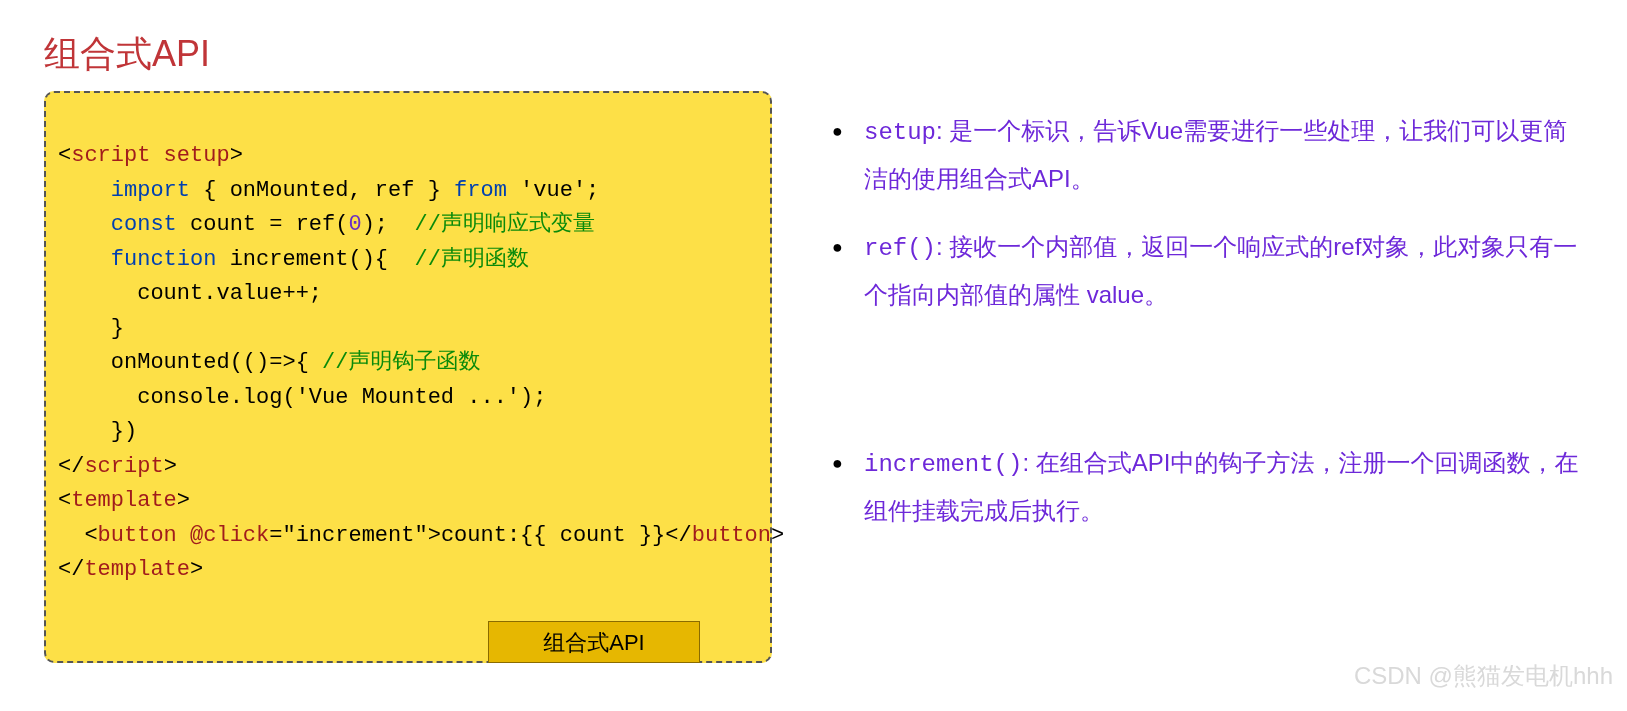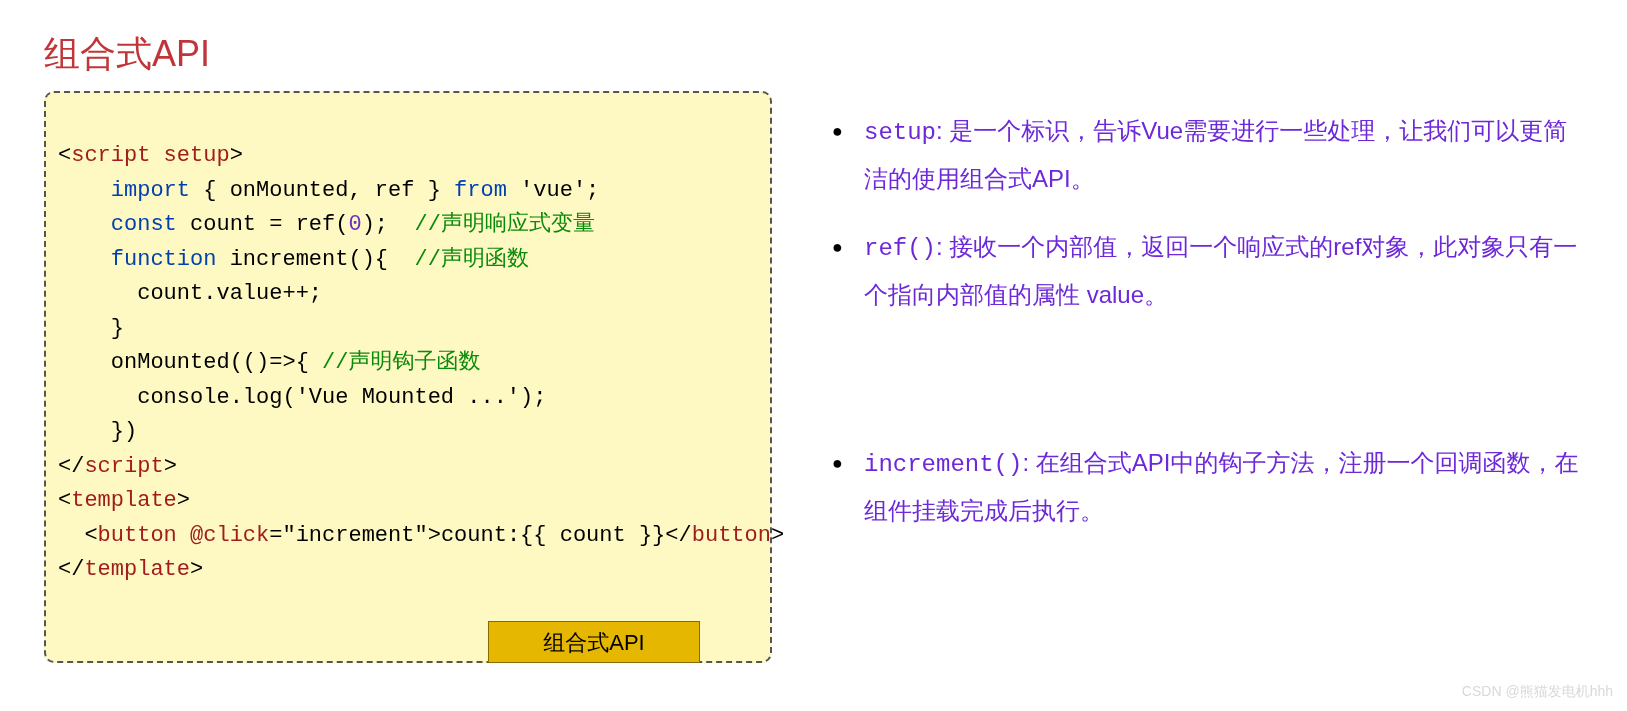--- a/index.html
+++ b/index.html
@@ -18,21 +18,21 @@
     font-size: 36px;
     font-weight: 500;
     color: #c03538;
   }
   .code-box {
     position: absolute;
     top: 91px;
     left: 44px;
     width: 728px;
     height: 572px;
-    background: #fef9c3;
+    background: #fde047;
     border: 2px dashed #555;
     border-radius: 10px;
     padding: 46px 12px 12px 12px;
     font-family: "Courier New", monospace;
     font-size: 22px;
     line-height: 34.5px;
     white-space: pre;
     color: #000;
   }
   .kw-red { color: #a11c1c; }
@@ -75,22 +75,22 @@
     top: 0;
     color: #000;
     font-size: 18px;
     line-height: 46px;
   }
   .notes .gap { height: 100px; }
   .mono { font-family: "Courier New", monospace; }
   .watermark {
     position: absolute;
     right: 14px;
-    bottom: 10px;
-    font-size: 14px;
+    bottom: 19px;
+    font-size: 24px;
     color: #d9d9d9;
     font-family: "Microsoft YaHei", sans-serif;
   }
 </style>
 </head>
 <body>
 
 <div class="title">组合式API</div>
 
 <div class="code-box"><span><span>&lt;</span><span class="kw-red">script</span><span class="kw-red"> setup</span><span>&gt;</span></span>

